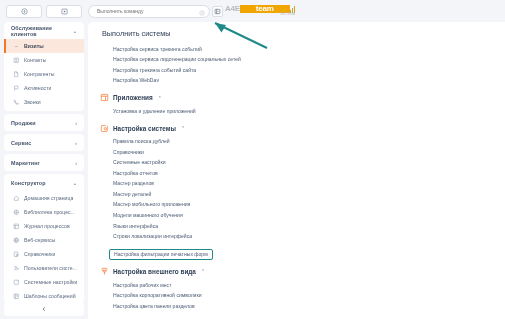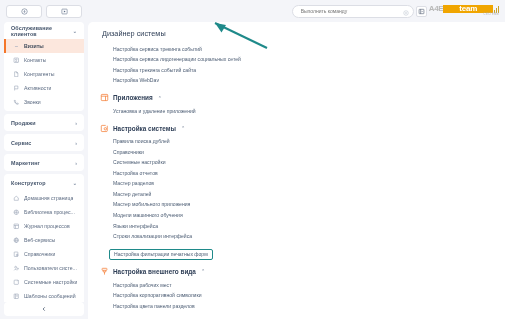--- a/index.html
+++ b/index.html
@@ -116,21 +116,20 @@
     height: 319px;
     position: relative;
     background: #f4f5f9;
     display: flex;
     flex-direction: column;
   }
   .topbar {
     height: 22px;
     display: flex;
     align-items: center;
-    justify-content: flex-end;
     gap: 2px;
     padding-right: 6px;
     flex: 0 0 22px;
   }
   .searchbox {
     width: 122px; height: 13px;
     background: #fff;
     border: 1px solid #dcdee5;
     border-radius: 7px;
     display: flex;
@@ -464,21 +463,21 @@
             <i style="height:3px"></i>
               <i style="height:5px"></i>
               <i style="height:7px"></i>
           </span>
         </div>
         <span class="logo-sub">СИСТЕМЫ</span>
       </div>
     </div>
 
     <div class="panel">
-      <div class="panel-title">Дизайнер системы</div>
+      <div class="panel-title">Выполнить системы</div>
 
       <div class="content">
 
         <div class="sub-link">Настройка сервиса трекинга событий</div>
         <div class="sub-link">Настройка сервиса лидогенерации социальных сетей</div>
         <div class="sub-link">Настройка трекинга событий сайта</div>
         <div class="sub-link">Настройка WebDav</div>
 
         
         <div class="sec">

